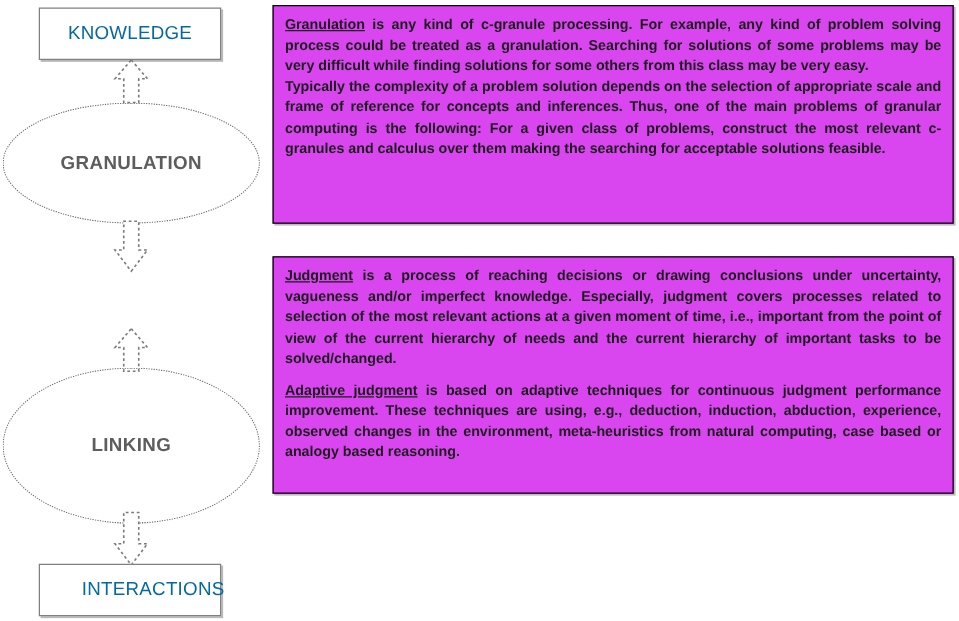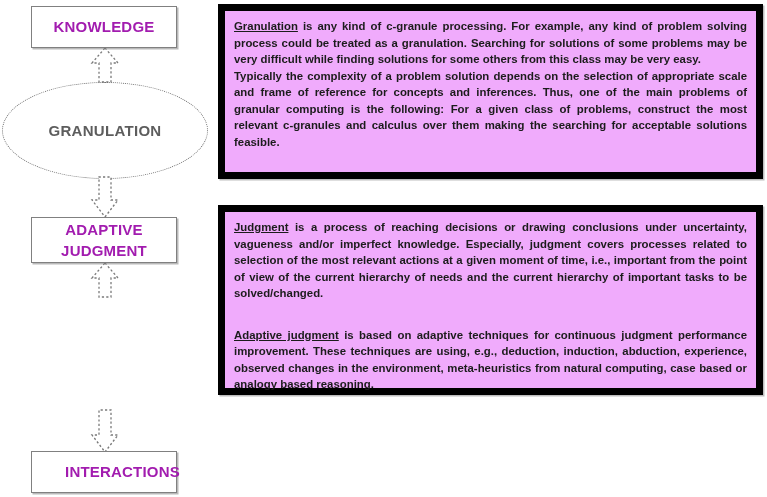--- a/index.html
+++ b/index.html
@@ -28,24 +28,24 @@
     border: 1px solid #808080;
     background: #ffffff;
     box-shadow: 1.5px 1.5px 0 0 #b9b9b9;
     display: flex;
     align-items: center;
     justify-content: center;
     text-align: center;
     box-sizing: border-box;
   }
   .node-box .node-label {
-    font-weight: bold;
+    font-weight: normal;
     font-size: 15px;
     letter-spacing: 0.2px;
-    color: #a21caf;
+    color: #0369a1;
     line-height: 1.42;
   }
 
   #box-knowledge   { left: 31px;  top: 6px;   width: 146px; height: 42px; }
   #box-adaptive    { left: 31px;  top: 217px; width: 146px; height: 46px; }
   #box-interactions{ left: 31px;  top: 451px; width: 146px; height: 42px; padding-left: 37px; }
 
   
   .node-ellipse {
     position: absolute;
@@ -69,37 +69,37 @@
 
   
   .arrow {
     position: absolute;
   }
   .arrow svg { display: block; overflow: visible; }
 
   
   .text-panel {
     position: absolute;
-    border: 7px solid #000000;
-    background: #f0abfc;
+    border: 1px solid #000000;
+    background: #d946ef;
     box-shadow: 1.5px 1.5px 0 0 #bdbdbd;
     box-sizing: border-box;
     padding: 7px 9px 6px 9px;
   }
   .text-panel p {
     margin: 0;
     font-size: 11.4px;
     font-weight: bold;
     color: #1c1c1c;
     line-height: 1.45;
     text-align: justify;
     text-justify: inter-word;
     hyphens: none;
   }
-  .text-panel p + p { margin-top: 25px; }
+  .text-panel p + p { margin-top: 9px; }
   .term { text-decoration: underline; }
 
   #panel-granulation { left: 218px; top: 4px;   width: 545px; height: 175px; }
   #panel-judgment    { left: 218px; top: 205px; width: 545px; height: 190px; }
   #panel-interaction { left: 218px; top: 447px; width: 545px; height: 46px; }
 </style>
 </head>
 <body>
 
 <div class="canvas">
@@ -117,33 +117,30 @@
   <div class="node-ellipse" id="ellipse-granulation">
     <span class="node-label">GRANULATION</span>
   </div>
 
   <div class="arrow" id="arrow-gran-down" style="left:89px; top:175px; width:32px; height:44px;">
     <svg width="32" height="44" viewBox="0 0 32 44" aria-hidden="true">
       <path d="M16 42 L29 25 L22 25 L22 2 L10 2 L10 25 L3 25 Z" fill="#ffffff" stroke="#7a7a7a" stroke-width="1.3" stroke-dasharray="2.2 2.2" stroke-linejoin="miter"></path>
     </svg>
   </div>
 
-  <div class="node-box" id="box-adaptive">
-    <span class="node-label">
-      <span>ADAPTIVE</span><br>
-      <span>JUDGMENT</span>
-    </span>
-  </div>
 
   <div class="arrow" id="arrow-link-up" style="left:89px; top:261px; width:32px; height:38px;">
     <svg width="32" height="38" viewBox="0 0 32 38" aria-hidden="true">
       <path d="M16 2 L29 17 L22 17 L22 36 L10 36 L10 17 L3 17 Z" fill="#ffffff" stroke="#7a7a7a" stroke-width="1.3" stroke-dasharray="2.2 2.2" stroke-linejoin="miter"></path>
     </svg>
   </div>
 
+  <div class="node-ellipse" id="ellipse-linking">
+    <span class="node-label">LINKING</span>
+  </div>
 
   <div class="arrow" id="arrow-link-down" style="left:89px; top:408px; width:32px; height:46px;">
     <svg width="32" height="46" viewBox="0 0 32 46" aria-hidden="true">
       <path d="M16 44 L29 27 L22 27 L22 2 L10 2 L10 27 L3 27 Z" fill="#ffffff" stroke="#7a7a7a" stroke-width="1.3" stroke-dasharray="2.2 2.2" stroke-linejoin="miter"></path>
     </svg>
   </div>
 
   <div class="node-box" id="box-interactions">
     <span class="node-label">INTERACTIONS</span>
   </div>

